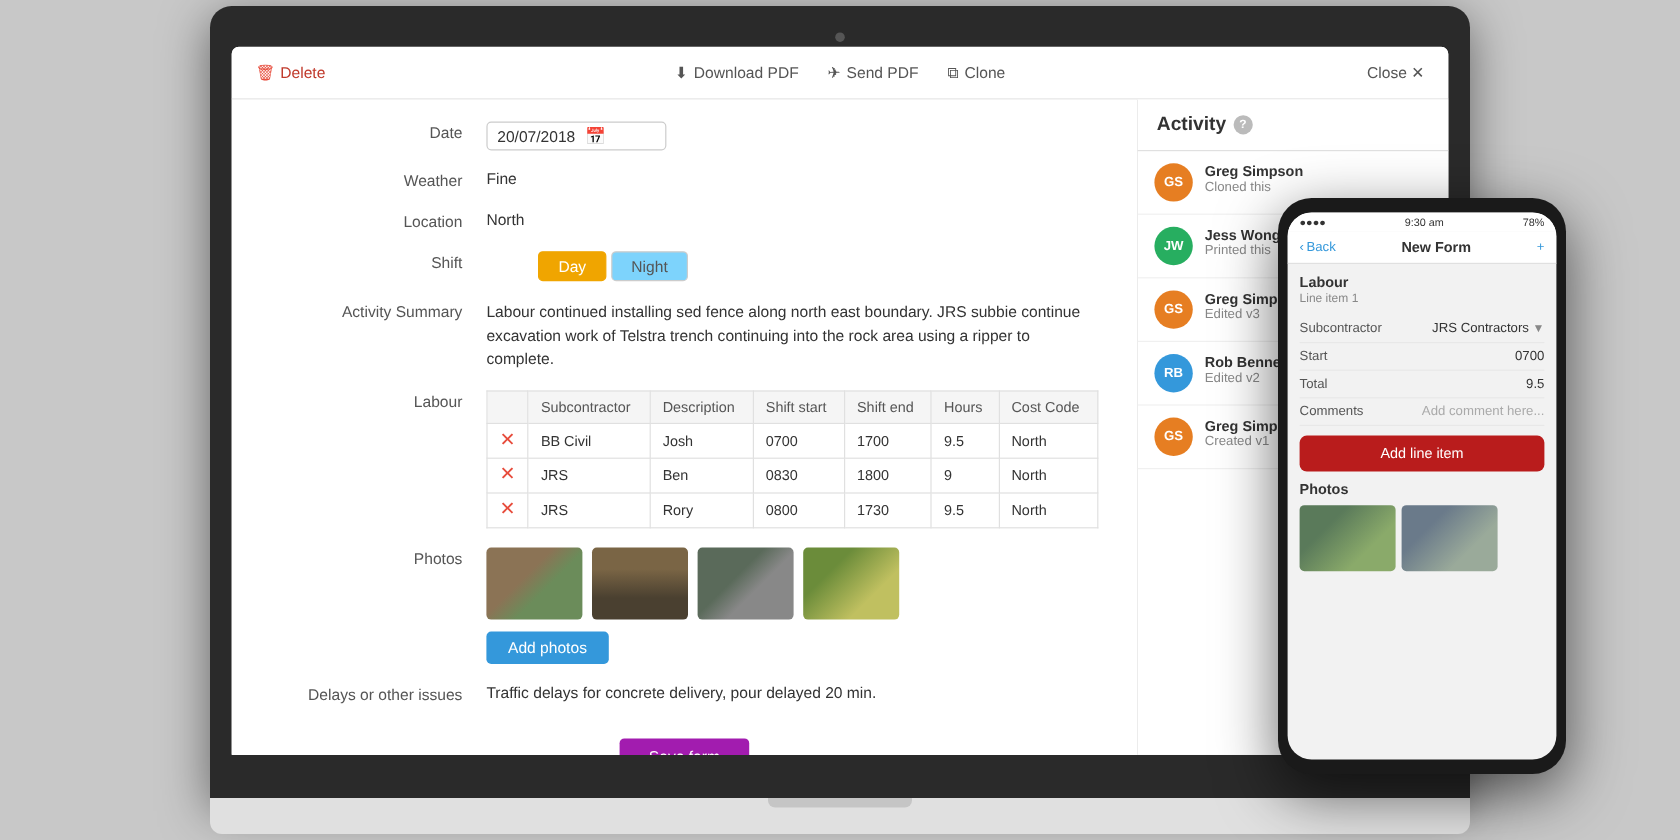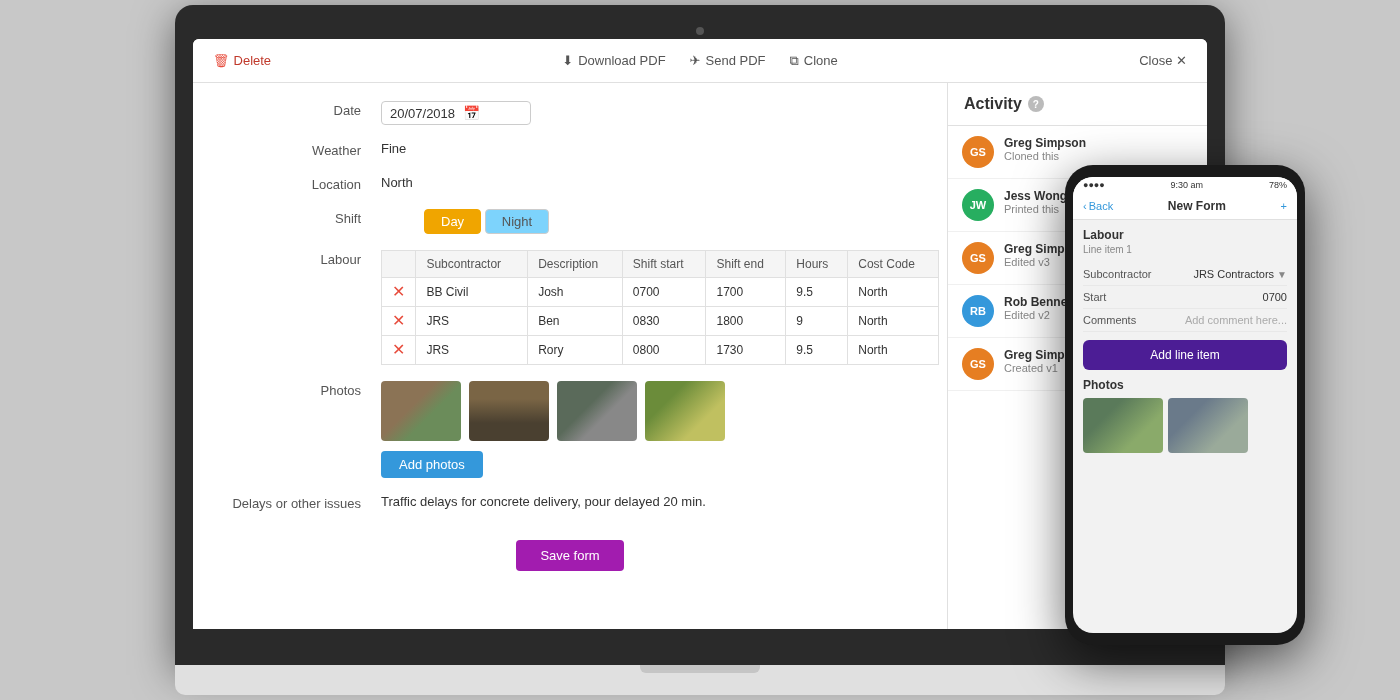--- a/index.html
+++ b/index.html
@@ -102,21 +102,21 @@
     .main-content {
       flex: 1;
       overflow-y: auto;
       padding: 10px 0;
       background: #fff;
     }
 
     .form-row {
       display: flex;
       align-items: flex-start;
-      padding: 8px 8px;
+      padding: 8px 32px;
       min-height: 34px;
     }
     .form-label {
       width: 180px;
       min-width: 180px;
       text-align: right;
       padding-right: 20px;
       color: #555;
       font-size: 13px;
       padding-top: 2px;
@@ -377,21 +377,21 @@
     .phone-dropdown {
       display: flex;
       align-items: center;
       gap: 3px;
       color: #333;
       font-size: 11px;
     }
     .phone-dropdown-arrow { color: #888; font-size: 10px; }
     .phone-comment-placeholder { color: #aaa; font-size: 11px; }
     .phone-add-btn {
-      background: #4c1d95;
+      background: #b91c1c;
       color: #fff;
       border: none;
       padding: 8px;
       width: 100%;
       border-radius: 6px;
       font-size: 12px;
       cursor: pointer;
       margin: 8px 0;
       font-weight: 500;
     }
@@ -484,20 +484,24 @@
           </div>
 
           <div class="form-row">
             <div class="form-label">Shift</div>
             <div class="form-value">
               <button class="shift-btn active">Day</button>
               <button class="shift-btn inactive">Night</button>
             </div>
           </div>
 
+          <div class="form-row" style="align-items:flex-start;">
+            <div class="form-label">Activity Summary</div>
+            <div class="form-value" style="line-height:1.5;">Labour continued installing sed fence along north east boundary. JRS subbie continue excavation work of Telstra trench continuing into the rock area using a ripper to complete.</div>
+          </div>
 
           <div class="form-row" style="align-items:flex-start;">
             <div class="form-label">Labour</div>
             <div class="form-value">
               <table class="labour-table">
                 <thead>
                   <tr>
                     <th style="width:30px;"></th>
                     <th>Subcontractor</th>
                     <th>Description</th>
@@ -640,20 +644,24 @@
               <span class="phone-dropdown-arrow">▼</span>
             </div>
           </div>
           
           <div class="phone-field-row">
             <span class="phone-field-label">Start</span>
             <span class="phone-field-value">0700</span>
           </div>
           
           
+          <div class="phone-field-row">
+            <span class="phone-field-label">Total</span>
+            <span class="phone-field-value">9.5</span>
+          </div>
           
           <div class="phone-field-row">
             <span class="phone-field-label">Comments</span>
             <span class="phone-comment-placeholder">Add comment here...</span>
           </div>
 
           
           <button class="phone-add-btn">Add line item</button>
 
           

